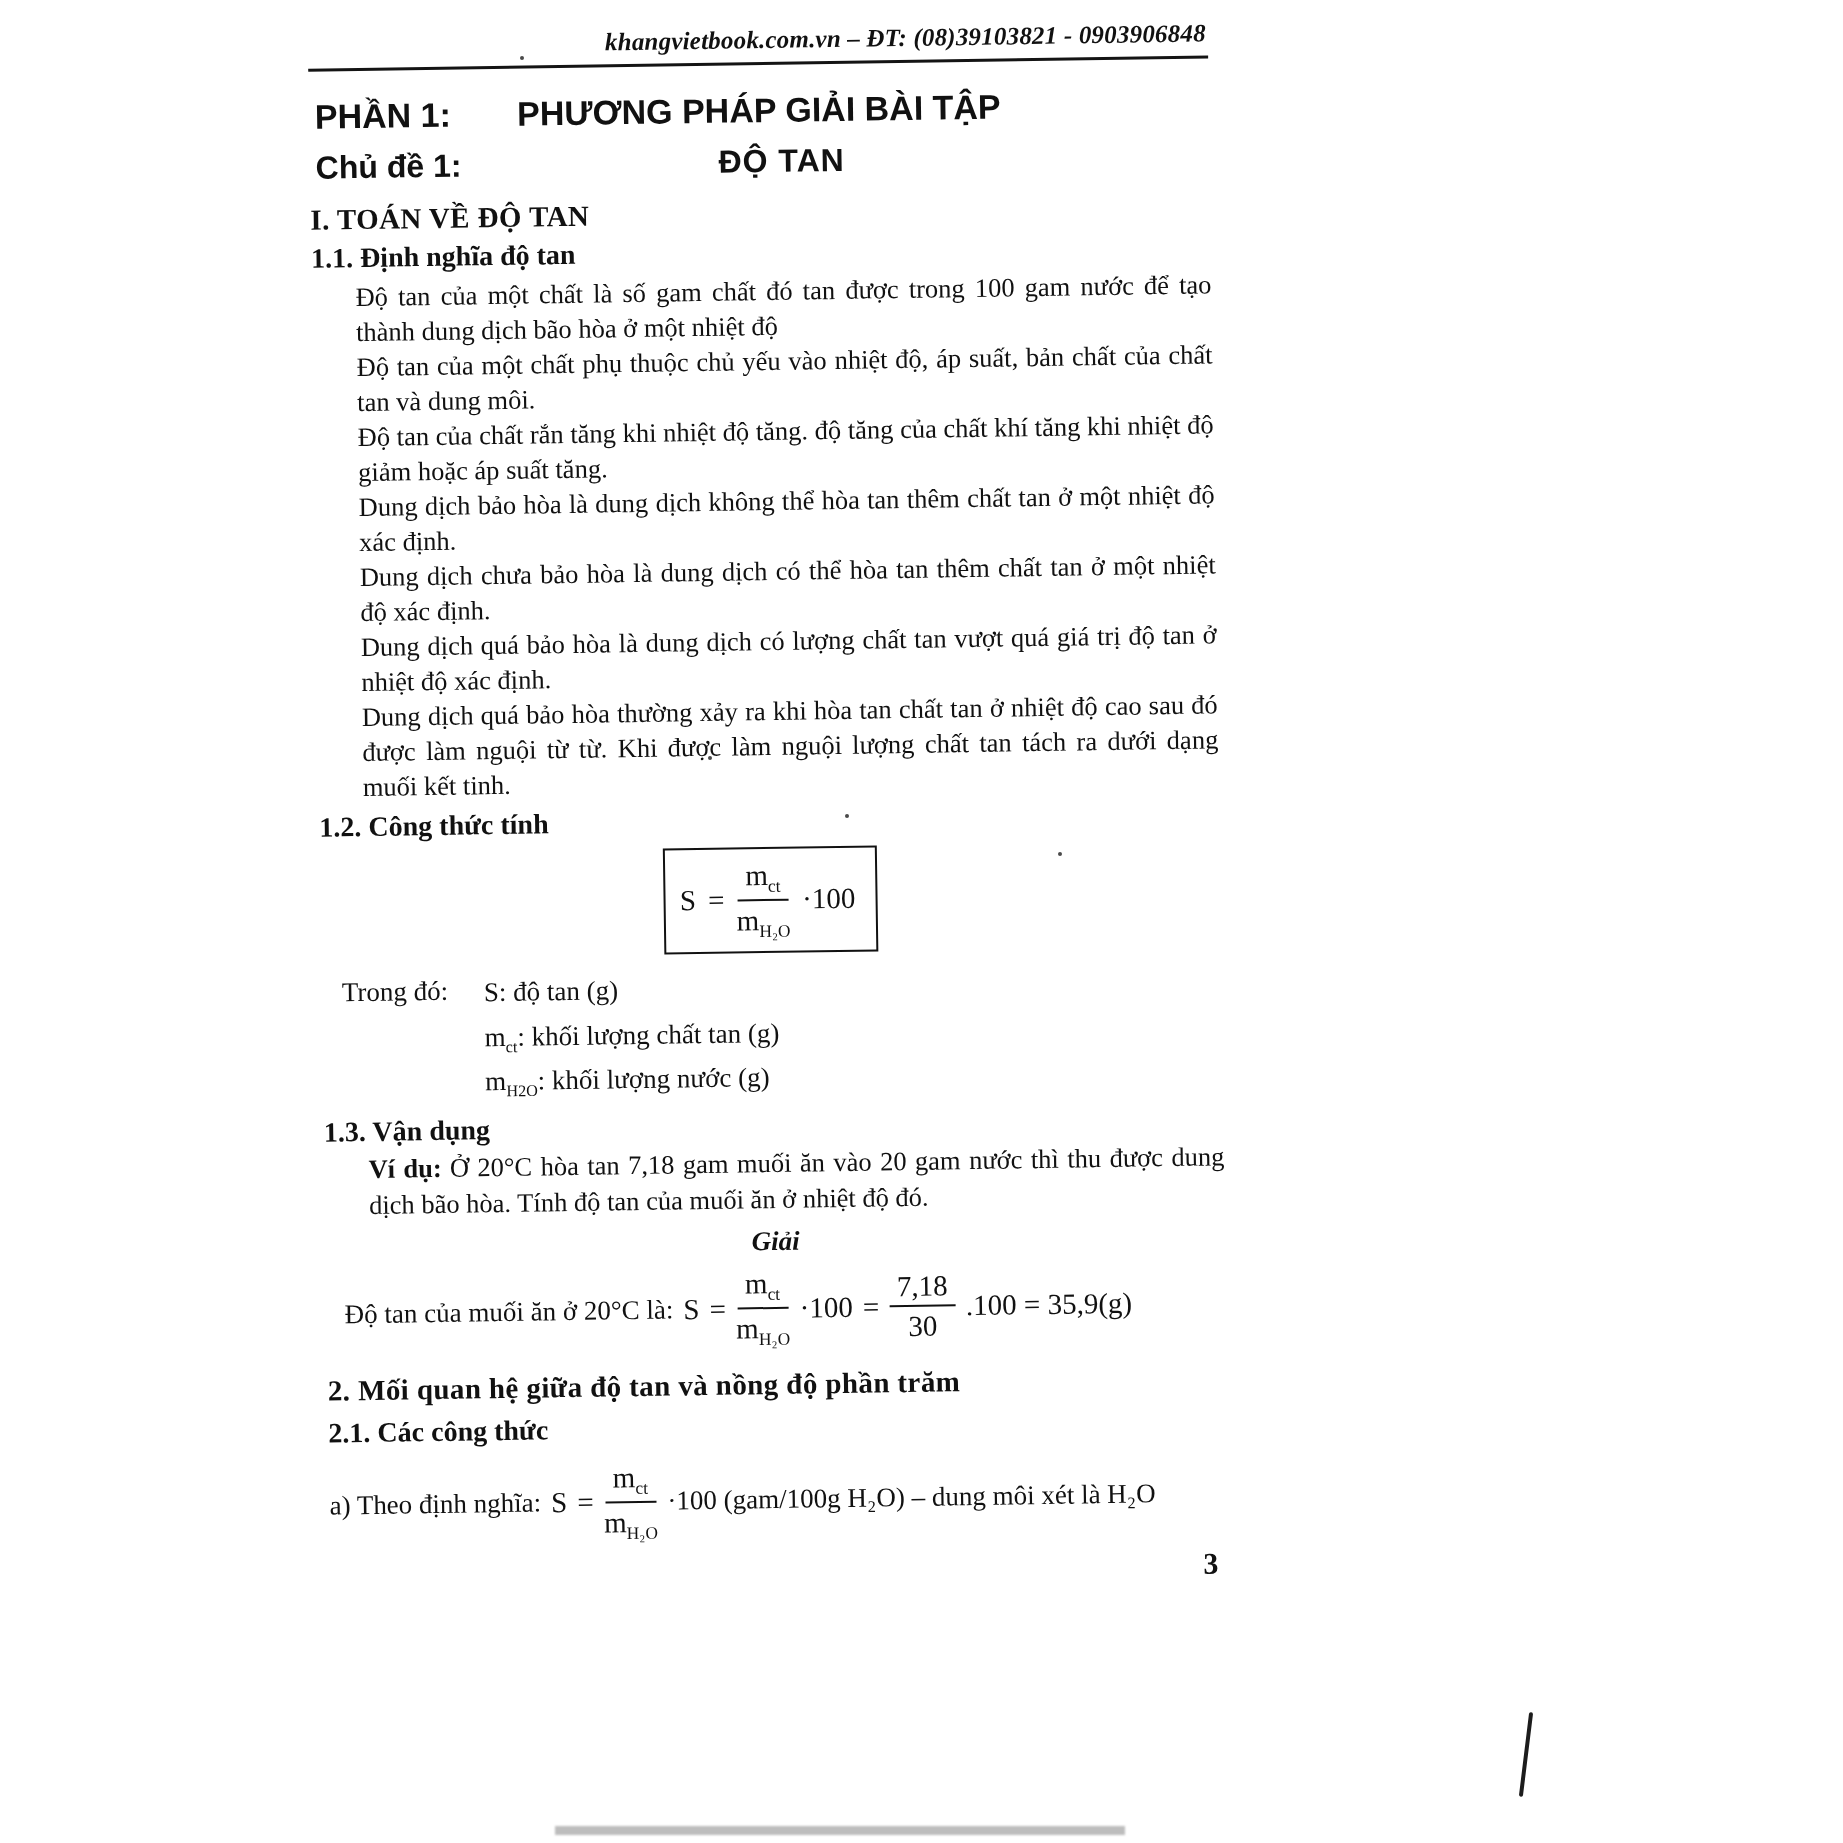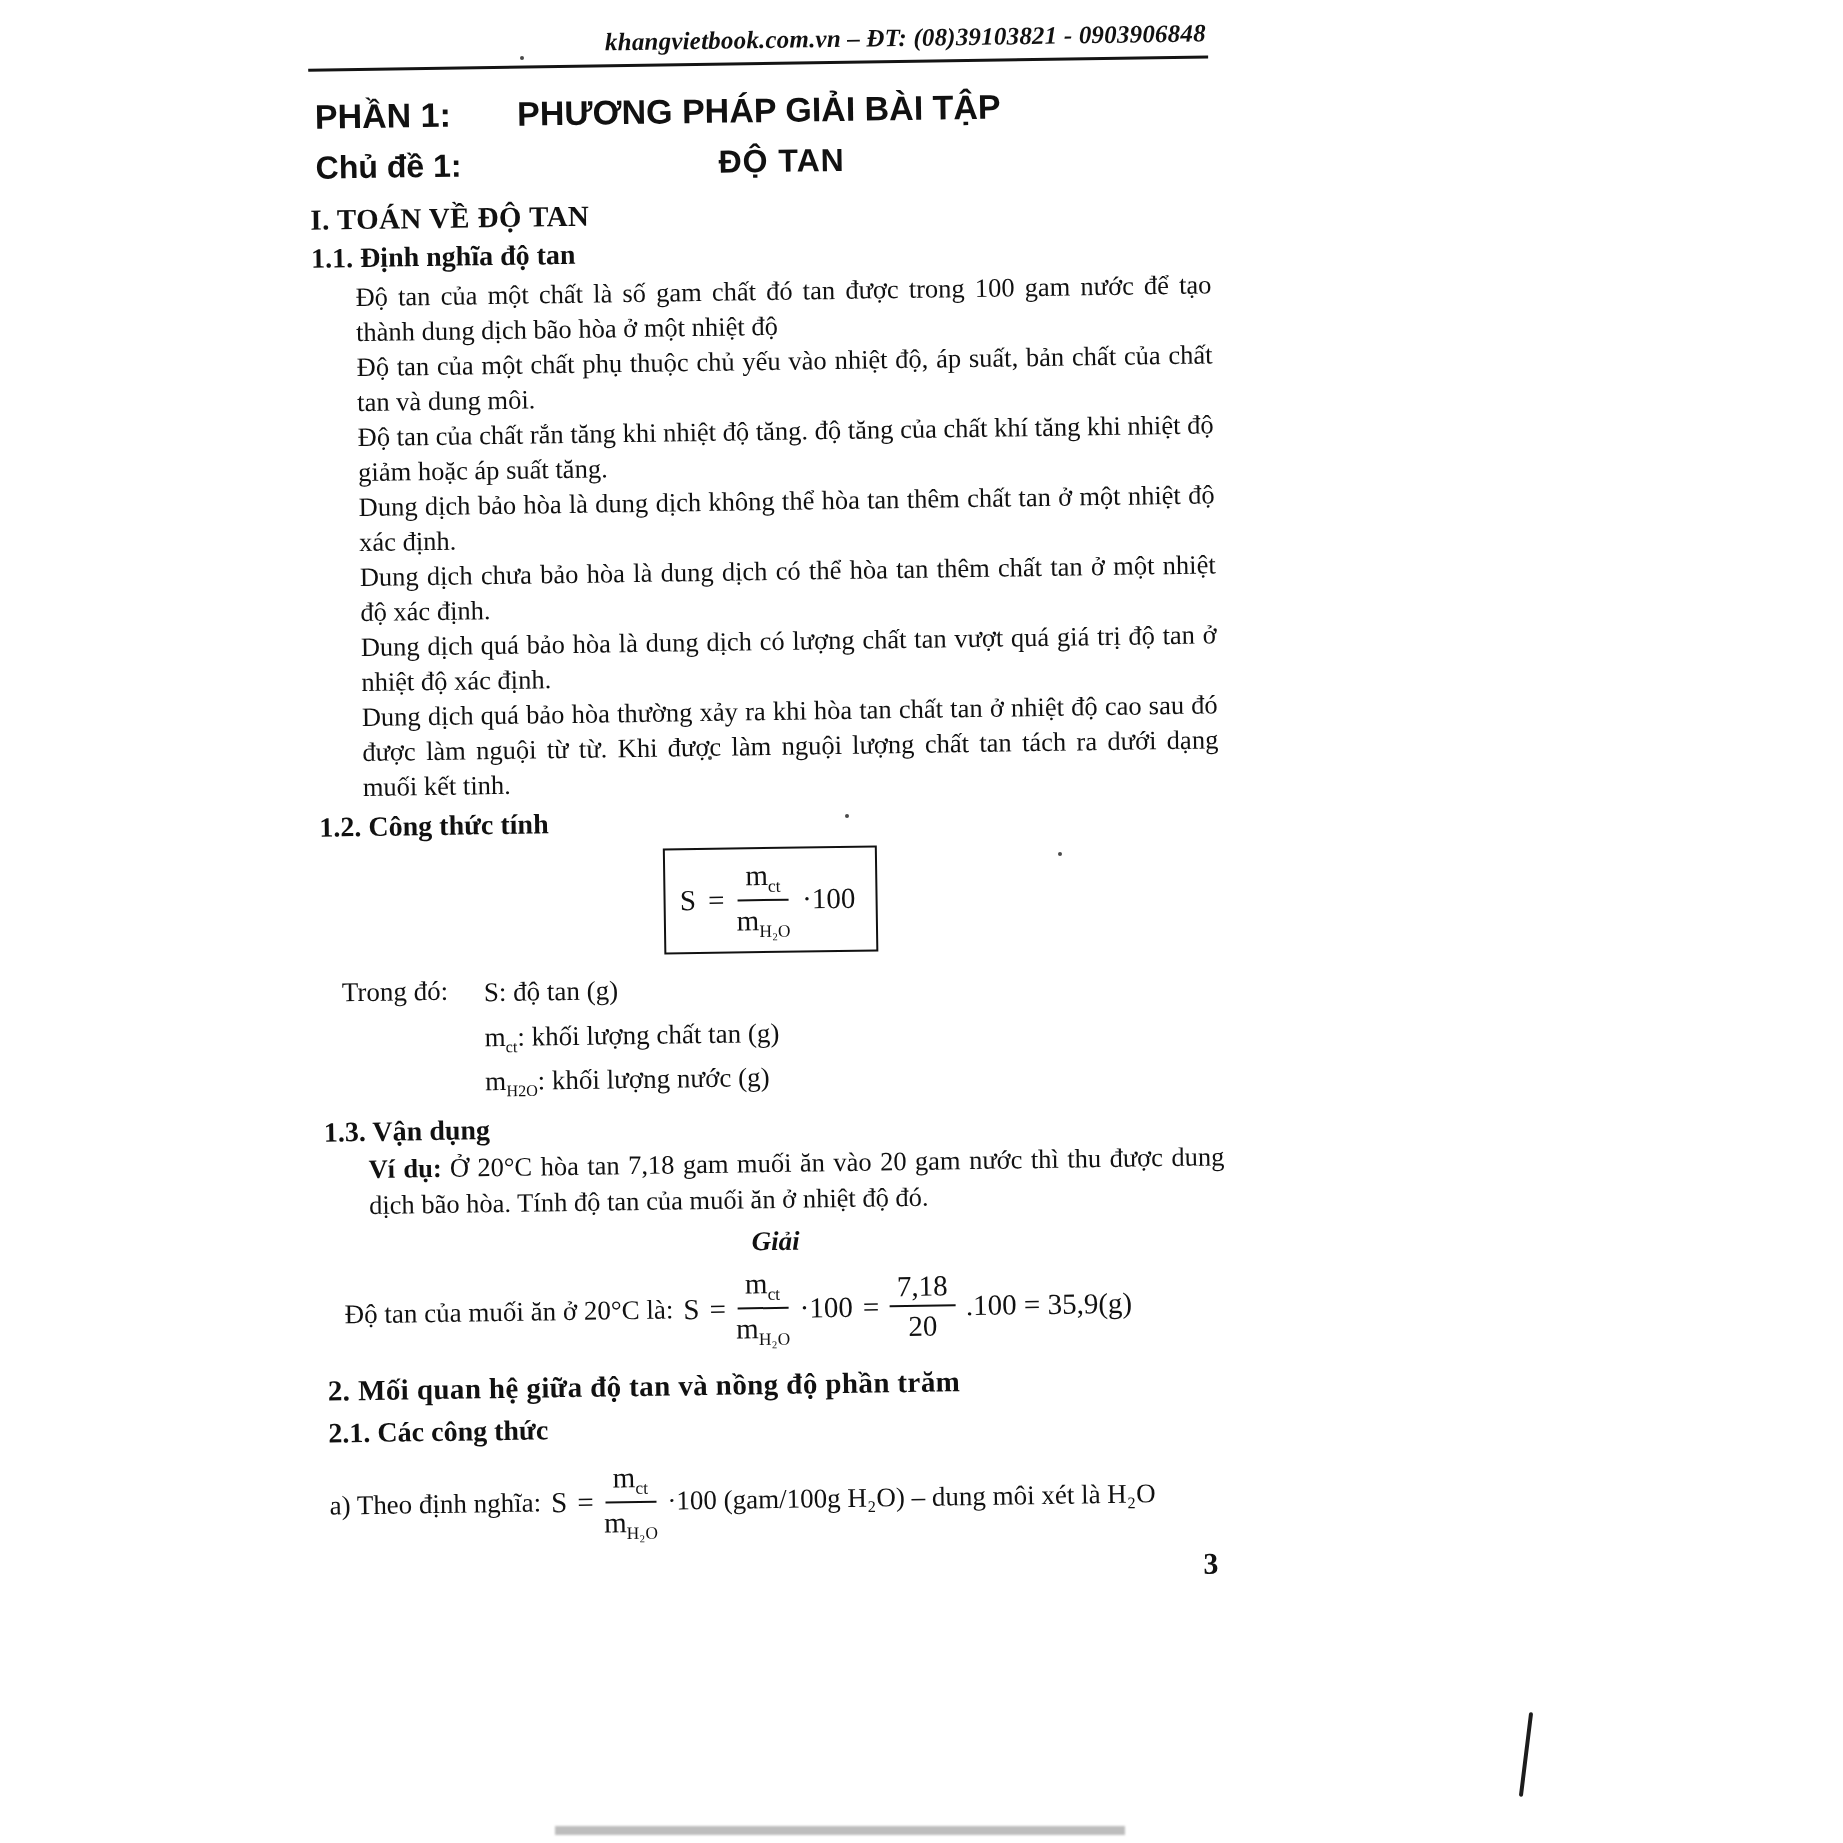--- a/index.html
+++ b/index.html
@@ -128,21 +128,21 @@
       <span class="math">S</span>
       <span class="math">=</span>
       <span class="frac math">
         <span class="fnum"><span>m</span><sub>ct</sub></span>
         <span class="fden"><span>m</span><sub>H₂O</sub></span>
       </span>
       <span class="math">·100</span>
       <span class="math">=</span>
       <span class="frac math">
         <span class="fnum">7,18</span>
-        <span class="fden">20</span>
+        <span class="fden">30</span>
       </span>
       <span class="math">.100 = 35,9(g)</span>
     </div>
 
     <div class="h1s" style="margin-top:18px;">2.  Mối quan hệ giữa độ tan và nồng độ phần trăm</div>
     <div class="h2s" style="margin-top:10px;">2.1. Các công thức</div>
 
     <div class="item-a">
       <span>a)  Theo định nghĩa:</span>
       <span class="math">S</span>

